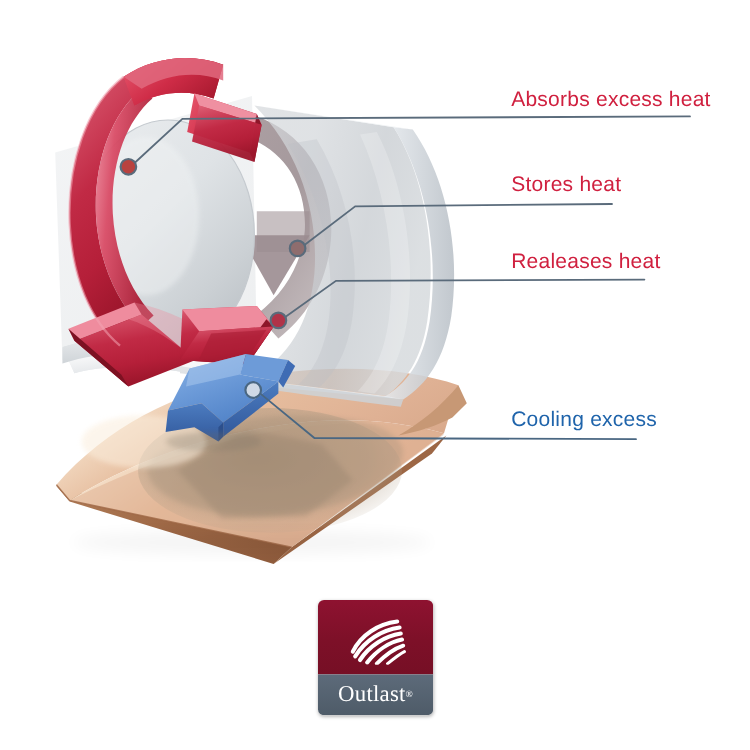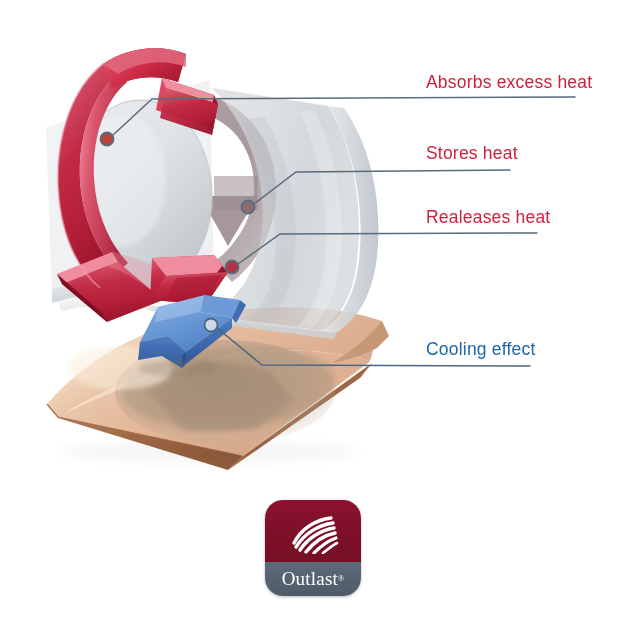--- a/index.html
+++ b/index.html
@@ -40,21 +40,21 @@
   #label-releases { left: 426px; top: 207px; }
   #label-cooling  { left: 426px; top: 339px; }
 
   
   #logo {
     position: absolute;
     left: 265px;
     top: 500px;
     width: 96px;
     height: 96px;
-    border-radius: 18px;
+    border-radius: 5px;
     overflow: hidden;
     box-shadow: 0 1px 3px rgba(0,0,0,0.28);
   }
   #logo-top {
     position: absolute;
     left: 0; top: 0;
     width: 100%;
     height: 62px;
     background: linear-gradient(180deg, #8e1230 0%, #7d1028 55%, #760f25 100%);
   }
@@ -413,21 +413,21 @@
 
     <ellipse cx="210" cy="452" rx="150" ry="10" fill="#000000" opacity="0.04" filter="url(#bigBlur)"></ellipse>
   </svg>
 
   <div class="callout-label lbl-red" id="label-absorbs">Absorbs excess heat</div>
 
   <div class="callout-label lbl-red" id="label-releases">Realeases heat</div>
 
   <div class="callout-label lbl-red" id="label-stores">Stores heat</div>
 
-  <div class="callout-label lbl-blue" id="label-cooling">Cooling effect</div>
+  <div class="callout-label lbl-blue" id="label-cooling">Cooling excess</div>
 
   <div id="logo">
     <div id="logo-top"></div>
     <svg id="logo-swoosh" viewBox="0 0 52 42">
       <g fill="none" stroke="#ffffff" stroke-linecap="round">
         <path d="M 7,31 C 14,17 28,8 44,6" stroke-width="3.4"></path>
         <path d="M 9,35 C 17,22 31,13 46,11" stroke-width="3.4"></path>
         <path d="M 13,38 C 21,26 34,18 47,16" stroke-width="3.4"></path>
         <path d="M 19,40 C 27,30 38,23 48,21" stroke-width="3.4"></path>
         <path d="M 27,41 C 34,34 43,28 49,26" stroke-width="3.2"></path>

